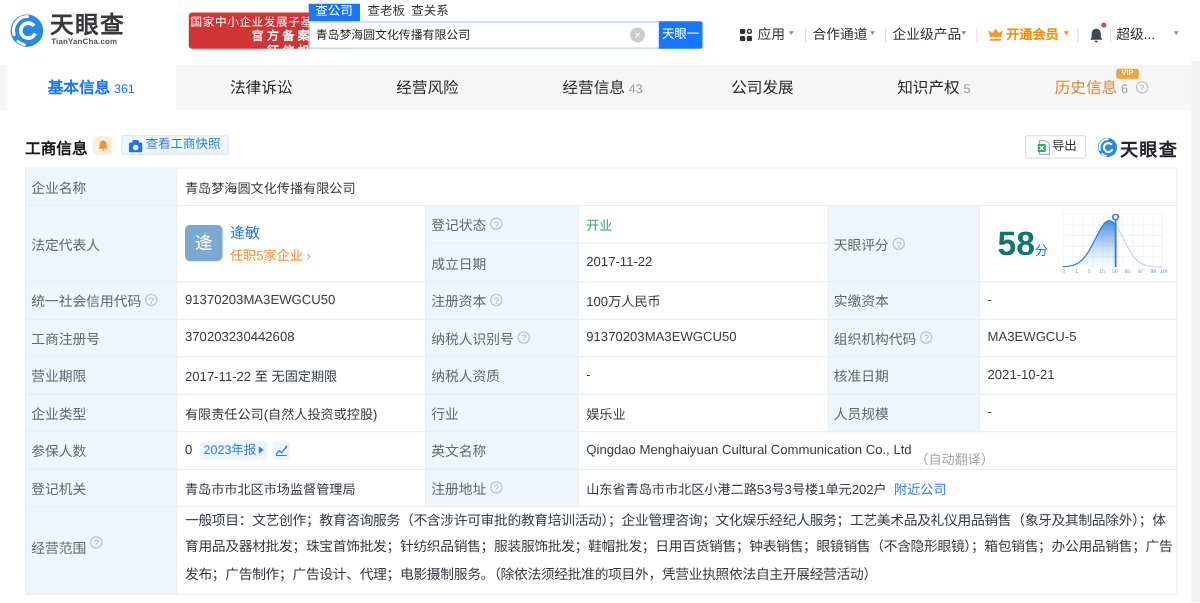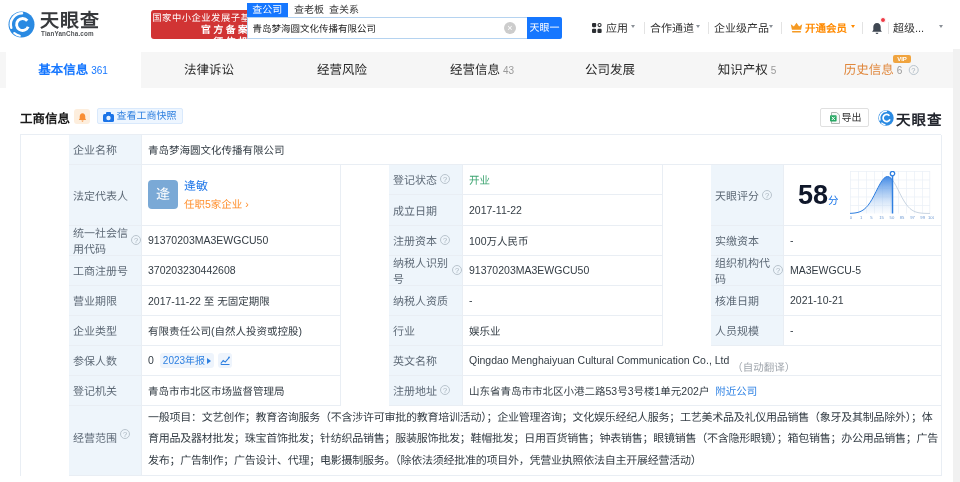--- a/index.html
+++ b/index.html
@@ -42,36 +42,36 @@
 #secTitle { position:absolute; left:20px; top:20px; font-size:12.5px; font-weight:bold; color:#1a1a1a; }
 #bellBadge { position:absolute; left:74px; top:20.5px; width:16px; height:15px; background:#fdeedd; border-radius:3px; text-align:center; }
 #camBadge { position:absolute; left:96.5px; top:20px; height:15.5px; background:#eef6ff; border:1px solid #d9e9fc; border-radius:2px; color:#2f80e0; font-size:10px; line-height:14px; padding:0 5px 0 19px; }
 #expBtn { position:absolute; left:819.5px; top:19.5px; width:49px; height:19.5px; border:1px solid #e0e0e0; border-radius:2px; background:#fff; font-size:10px; color:#333; line-height:18px; text-align:right; padding-right:6px; }
 #tycMini { position:absolute; left:878px; top:22px; }
 #tycMiniTxt { position:absolute; left:896px; top:20px; font-size:14.5px; font-weight:bold; color:#23262e; letter-spacing:1px; }
 
 
 #tbl { position:absolute; left:20px; top:134px; width:921px; border-top:1px solid #e9eef4; border-left:1px solid #e9eef4; display:grid; grid-template-columns:121px 199px 122px 200px 121px 158px; grid-template-rows:29.5px 30.5px 30.5px 30px 30px 30px 30px 30px 30px 70.5px; font-size:10.5px; }
 #tbl > div { border-right:1px solid #e9eef4; border-bottom:1px solid #e9eef4; overflow:hidden; }
-.lb { background:#eef5fb; color:#5e6a77; display:flex; align-items:center; padding-left:4px; font-size:11px;margin-left:48px; }
+.lb { background:#eef5fb; color:#5e6a77; display:flex; align-items:center; padding-left:4px; font-size:11px; }
 .vl { background:#fff; color:#333c44; display:flex; align-items:center; padding-left:6px; }
 .q { display:inline-block; width:10px; height:10px; border:1px solid #b9c4cd; border-radius:50%; color:#a6b2bc; font-size:7.5px; line-height:9px; text-align:center; margin-left:3px; flex:none; font-weight:normal; }
 .link { color:#2f82e4; }
 .green { color:#3fa572; }
 .gray { color:#a0a6ad;margin-top:12px; }
 
 
 #faCell { display:block; position:relative; }
 #avatar { position:absolute; left:6px; top:15px; width:30px; height:29px; background:#7aa9d6; border-radius:4px; color:#fff; font-size:14px; text-align:center; line-height:29px; }
 #faName { position:absolute; left:42px; top:11.5px; font-size:12px; color:#1b74e8; }
 #faSub { position:absolute; left:42px; top:31.5px; font-size:10.5px; color:#ff8e2b; }
 
 
 #scoreCell { display:block; position:relative; }
-#score58 { position:absolute; left:14px; top:15px; font-size:27px; font-weight:bold; color:#0f172a; }
+#score58 { position:absolute; left:14px; top:15px; font-size:27px; font-weight:bold; color:#0f766e; }
 #scoreFen { position:absolute; left:44px; top:27px; font-size:10.5px; color:#1673e8; }
 #curve { position:absolute; left:66px; top:6px; }
 
 
 #scope { display:block; padding:1px 6px 0 6px; line-height:21.5px; color:#333c44; font-size:11px; letter-spacing:-0.25px; white-space:nowrap; }
 </style>
 </head>
 <body>
 
 <div id="hdr">

